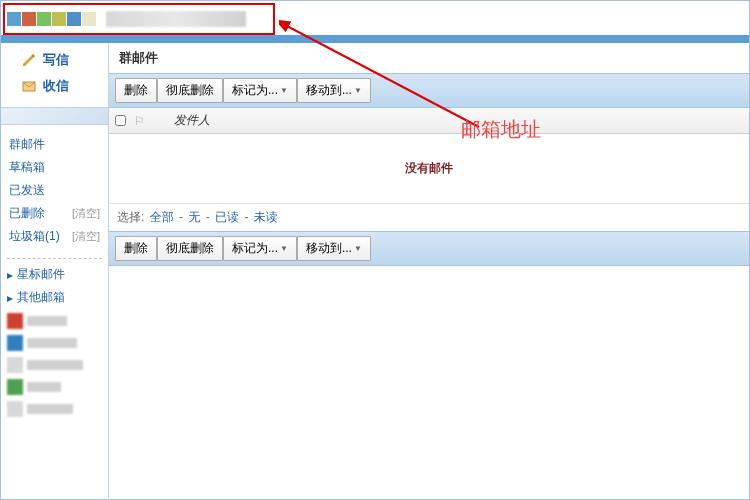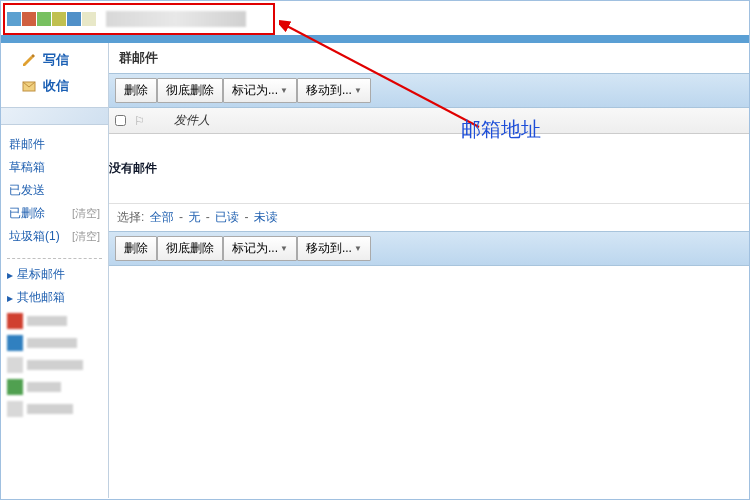--- a/index.html
+++ b/index.html
@@ -30,25 +30,25 @@
     .btxt { height: 10px; background: #d0d0d0; filter: blur(1px); }
     .content { flex: 1; background: #fff; display: flex; flex-direction: column; }
     .title-bar { padding: 6px 10px; font-size: 13px; font-weight: bold; color: #333; }
     .toolbar { background: linear-gradient(#d4e6f5, #bcd6ee); padding: 4px 6px; display: flex; border-top: 1px solid #a8c4dc; border-bottom: 1px solid #a8c4dc; }
     .btn { background: linear-gradient(#fff, #eee); border: 1px solid #aaa; padding: 3px 8px; font-size: 12px; cursor: pointer; border-radius: 1px; display: flex; align-items: center; gap: 2px; }
     .caret { font-size: 8px; color: #666; }
     .list-header { background: linear-gradient(#f8f8f8, #eee); display: flex; align-items: center; padding: 4px 6px; border-bottom: 1px solid #ccc; gap: 8px; font-size: 12px; color: #333; }
     .chk { width: 11px; height: 11px; }
     .col-sender { width: 80px; padding-left: 20px; font-style: italic; }
     .col-subject { flex: 1; padding-left: 20px; }
-    .empty-msg { text-align: left; padding: 26px 0; font-weight: bold; color: #0f172a; font-size: 12px; }
+    .empty-msg { text-align: center; padding: 26px 0; font-weight: bold; color: #7f1d1d; font-size: 12px; }
     .sel-row { padding: 5px 8px; font-size: 12px; color: #666; border-top: 1px solid #e0e0e0; }
     .sel-row a { color: #2060b0; text-decoration: none; cursor: pointer; margin: 12px 2px; }
     .annotation-arrow { position: absolute; left: 278px; top: 18px; pointer-events: none; z-index: 10; }
-    .annotation-label { position: absolute; left: 460px; top: 115px; color: #1d4ed8; font-size: 20px; font-weight: normal; z-index: 10; pointer-events: none; }
+    .annotation-label { position: absolute; left: 460px; top: 115px; color: #ef4444; font-size: 20px; font-weight: normal; z-index: 10; pointer-events: none; }
   </style>
 </head>
 <body>
 
 <div class="header">
   <div class="logo-blur">
     <div class="bl bl1"></div>
       <div class="bl bl2"></div>
       <div class="bl bl3"></div>
     <div class="bl bl4"></div>

